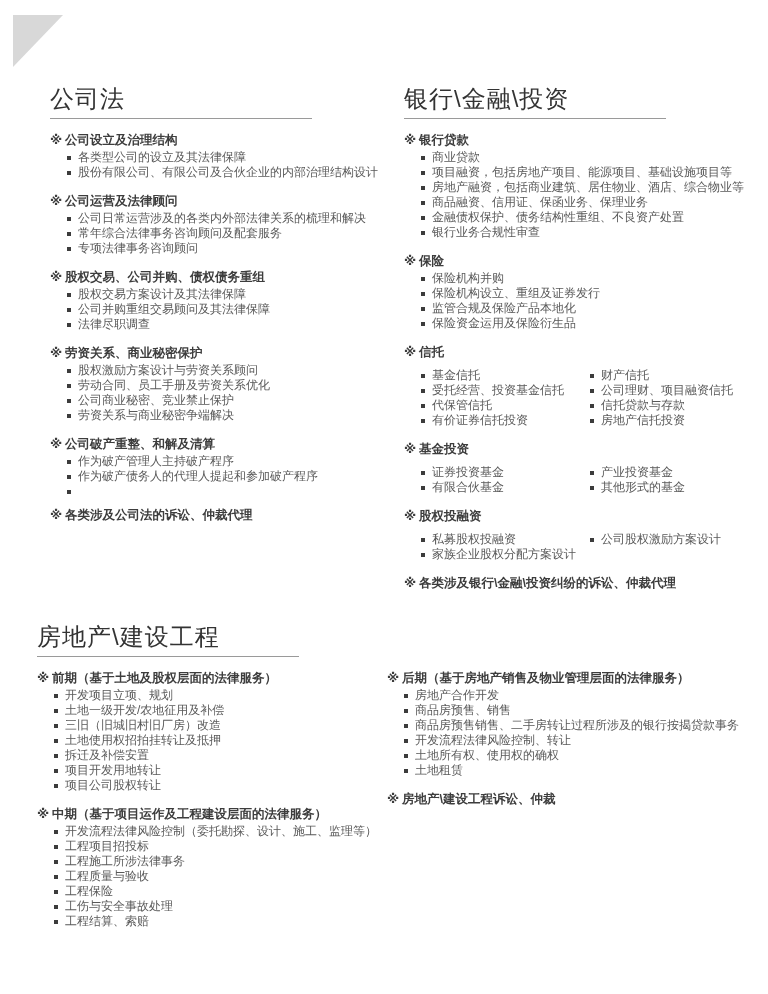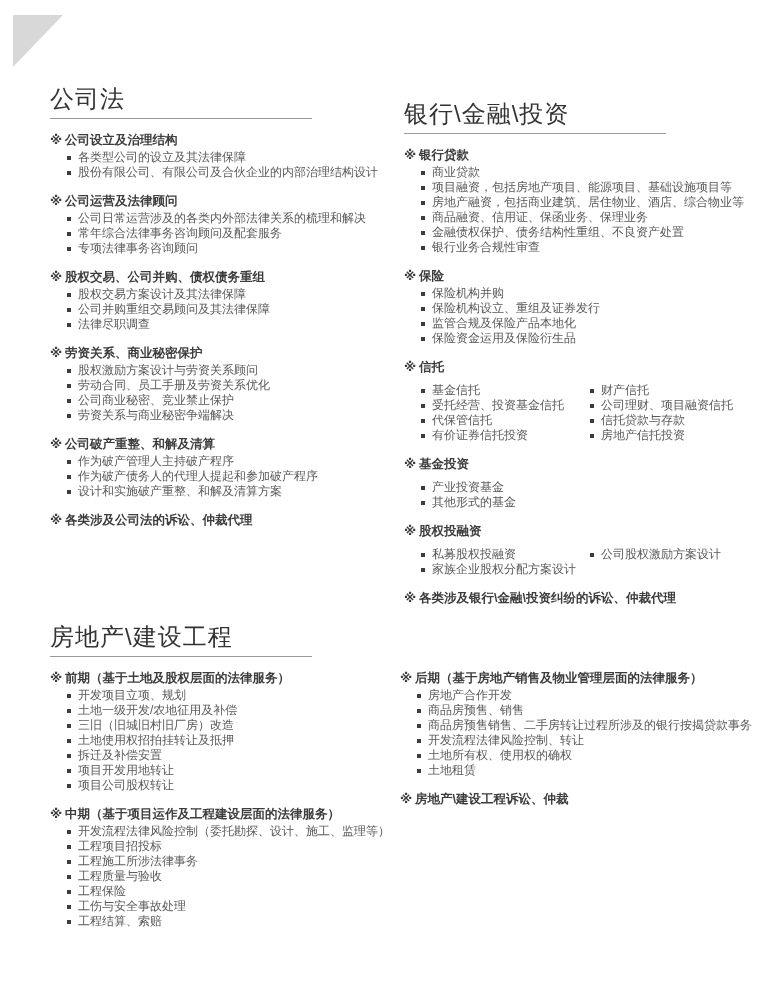--- a/index.html
+++ b/index.html
@@ -6,22 +6,22 @@
   .page{
     position:relative;width:768px;height:994px;background:#ffffff;
     font-family:"Liberation Sans","DejaVu Sans",sans-serif;overflow:hidden;
   }
   .corner-triangle{
     position:absolute;left:13px;top:15px;width:50px;height:52px;
     background:#d8d8d8;clip-path:polygon(0 0,100% 0,0 100%);
   }
   .section{position:absolute;}
   #sec-0{left:50px;top:84px;width:320px;}
-  #sec-1{left:404px;top:99px;width:356px;}
-  #sec-2{left:50px;top:622px;width:710px;}
+  #sec-1{left:404px;top:84px;width:356px;}
+  #sec-2{left:37px;top:622px;width:710px;}
   .sec-title{
     font-size:24px;line-height:30px;color:#333333;font-weight:400;
     letter-spacing:1px;white-space:nowrap;
   }
   .sec-rule{width:262px;border:none;border-top:1px solid #9a9a9a;margin:4px 0 13px 0;}
   .sec-cols{display:flex;align-items:flex-start;}
   .group-col{flex:1 1 auto;min-width:0;}
   #sec-2 .group-col:first-child{flex:0 0 350px;}
   .group{margin-bottom:13px;}
   .g-head{display:flex;align-items:flex-start;font-size:12.5px;font-weight:bold;
@@ -135,21 +135,20 @@
               <li class="item">
                 <span class="bullet"></span>
                 <span class="item-text">作为破产管理人主持破产程序</span>
               </li>
               <li class="item">
                 <span class="bullet"></span>
                 <span class="item-text">作为破产债务人的代理人提起和参加破产程序</span>
               </li>
               <li class="item">
                 <span class="bullet"></span>
-                <span class="item-text">设计和实施破产重整、和解及清算方案</span>
               </li>
             </ul>
           </div>
           <div class="group">
             <div class="g-head">
               <span class="marker">※</span>
               <span class="g-title">各类涉及公司法的诉讼、仲裁代理</span>
             </div>
           </div>
         </div>
@@ -263,20 +262,30 @@
           </div>
           <div class="group">
             <div class="g-head">
               <span class="marker">※</span>
               <span class="g-title">基金投资</span>
             </div>
             <div class="items-cols">
               <ul class="items">
                 <li class="item">
                   <span class="bullet"></span>
+                  <span class="item-text">证券投资基金</span>
+                </li>
+                <li class="item">
+                  <span class="bullet"></span>
+                  <span class="item-text">有限合伙基金</span>
+                </li>
+              </ul>
+              <ul class="items">
+                <li class="item">
+                  <span class="bullet"></span>
                   <span class="item-text">产业投资基金</span>
                 </li>
                 <li class="item">
                   <span class="bullet"></span>
                   <span class="item-text">其他形式的基金</span>
                 </li>
               </ul>
             </div>
           </div>
           <div class="group">

